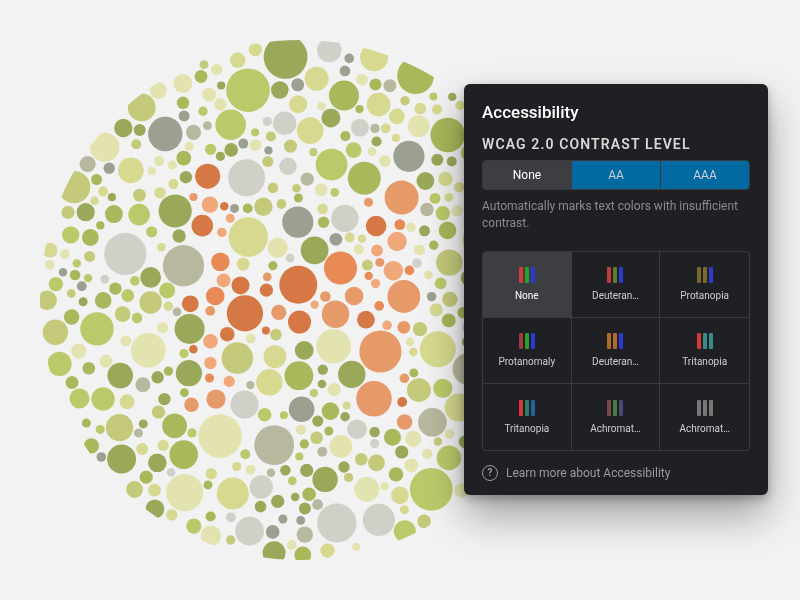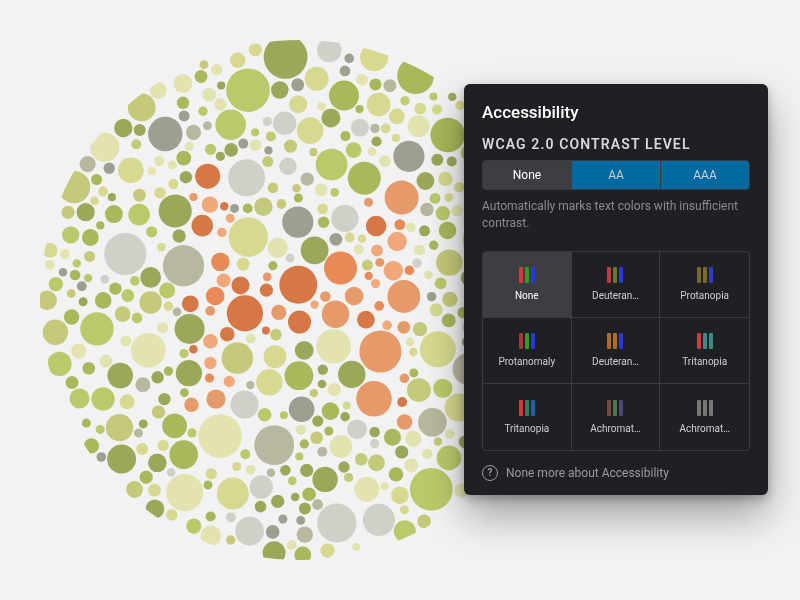--- a/index.html
+++ b/index.html
@@ -571,17 +571,17 @@
             <span style="background: rgb(119, 119, 119);"></span>
             <span style="background: rgb(119, 119, 119);"></span>
             <span style="background: rgb(119, 119, 119);"></span>
           </div>
           <div class="lbl">Achromat…</div>
         </div>
       </div>
 
     <div class="learn">
       <span class="qicon">?</span>
-      <span>None more about Accessibility</span>
+      <span>Learn more about Accessibility</span>
     </div>
   </div>
 
 </div>
 
 </body></html>

